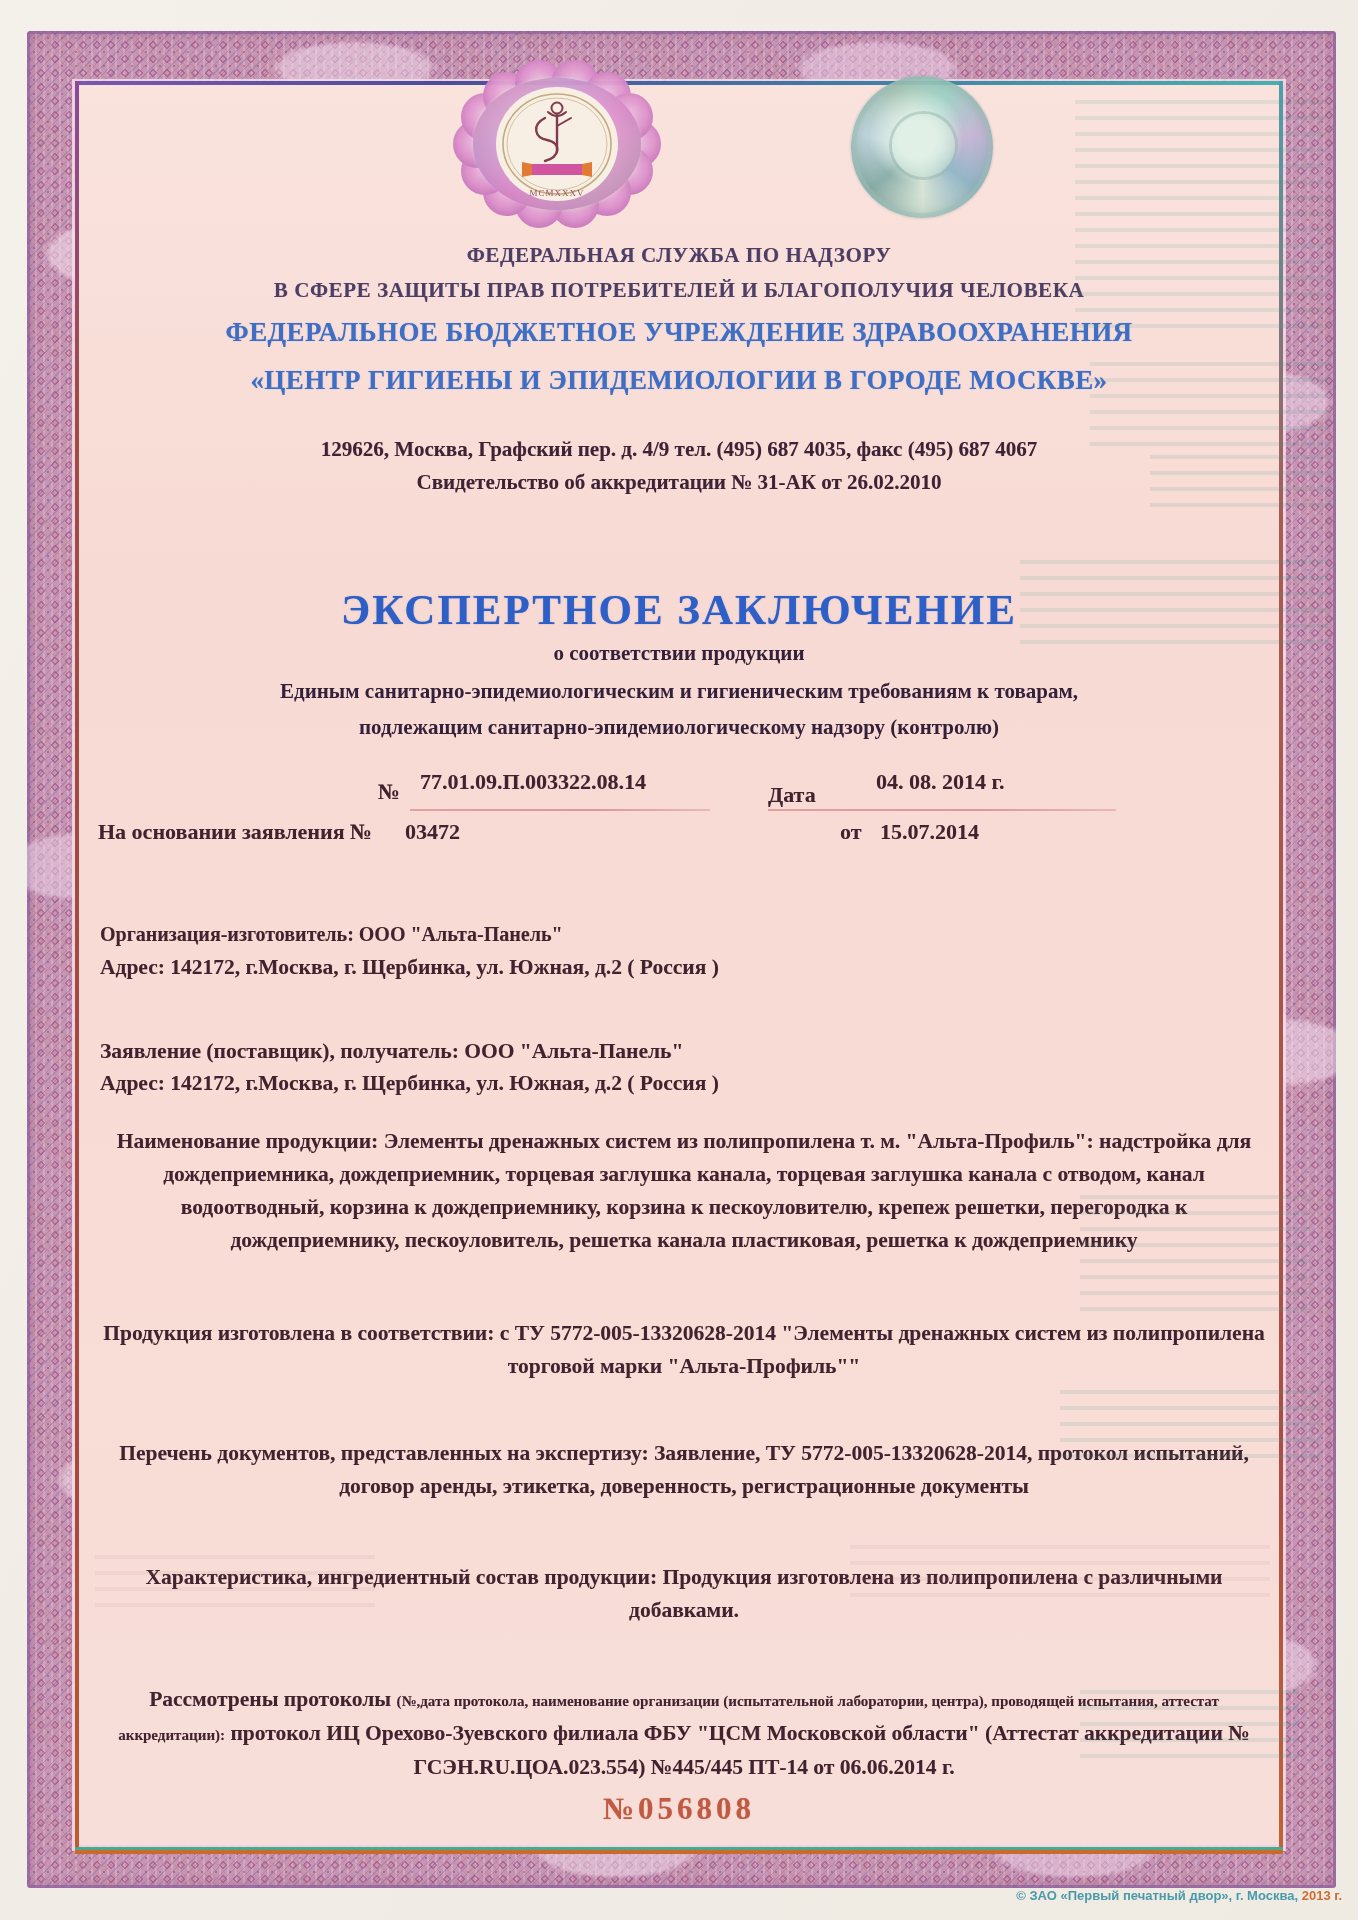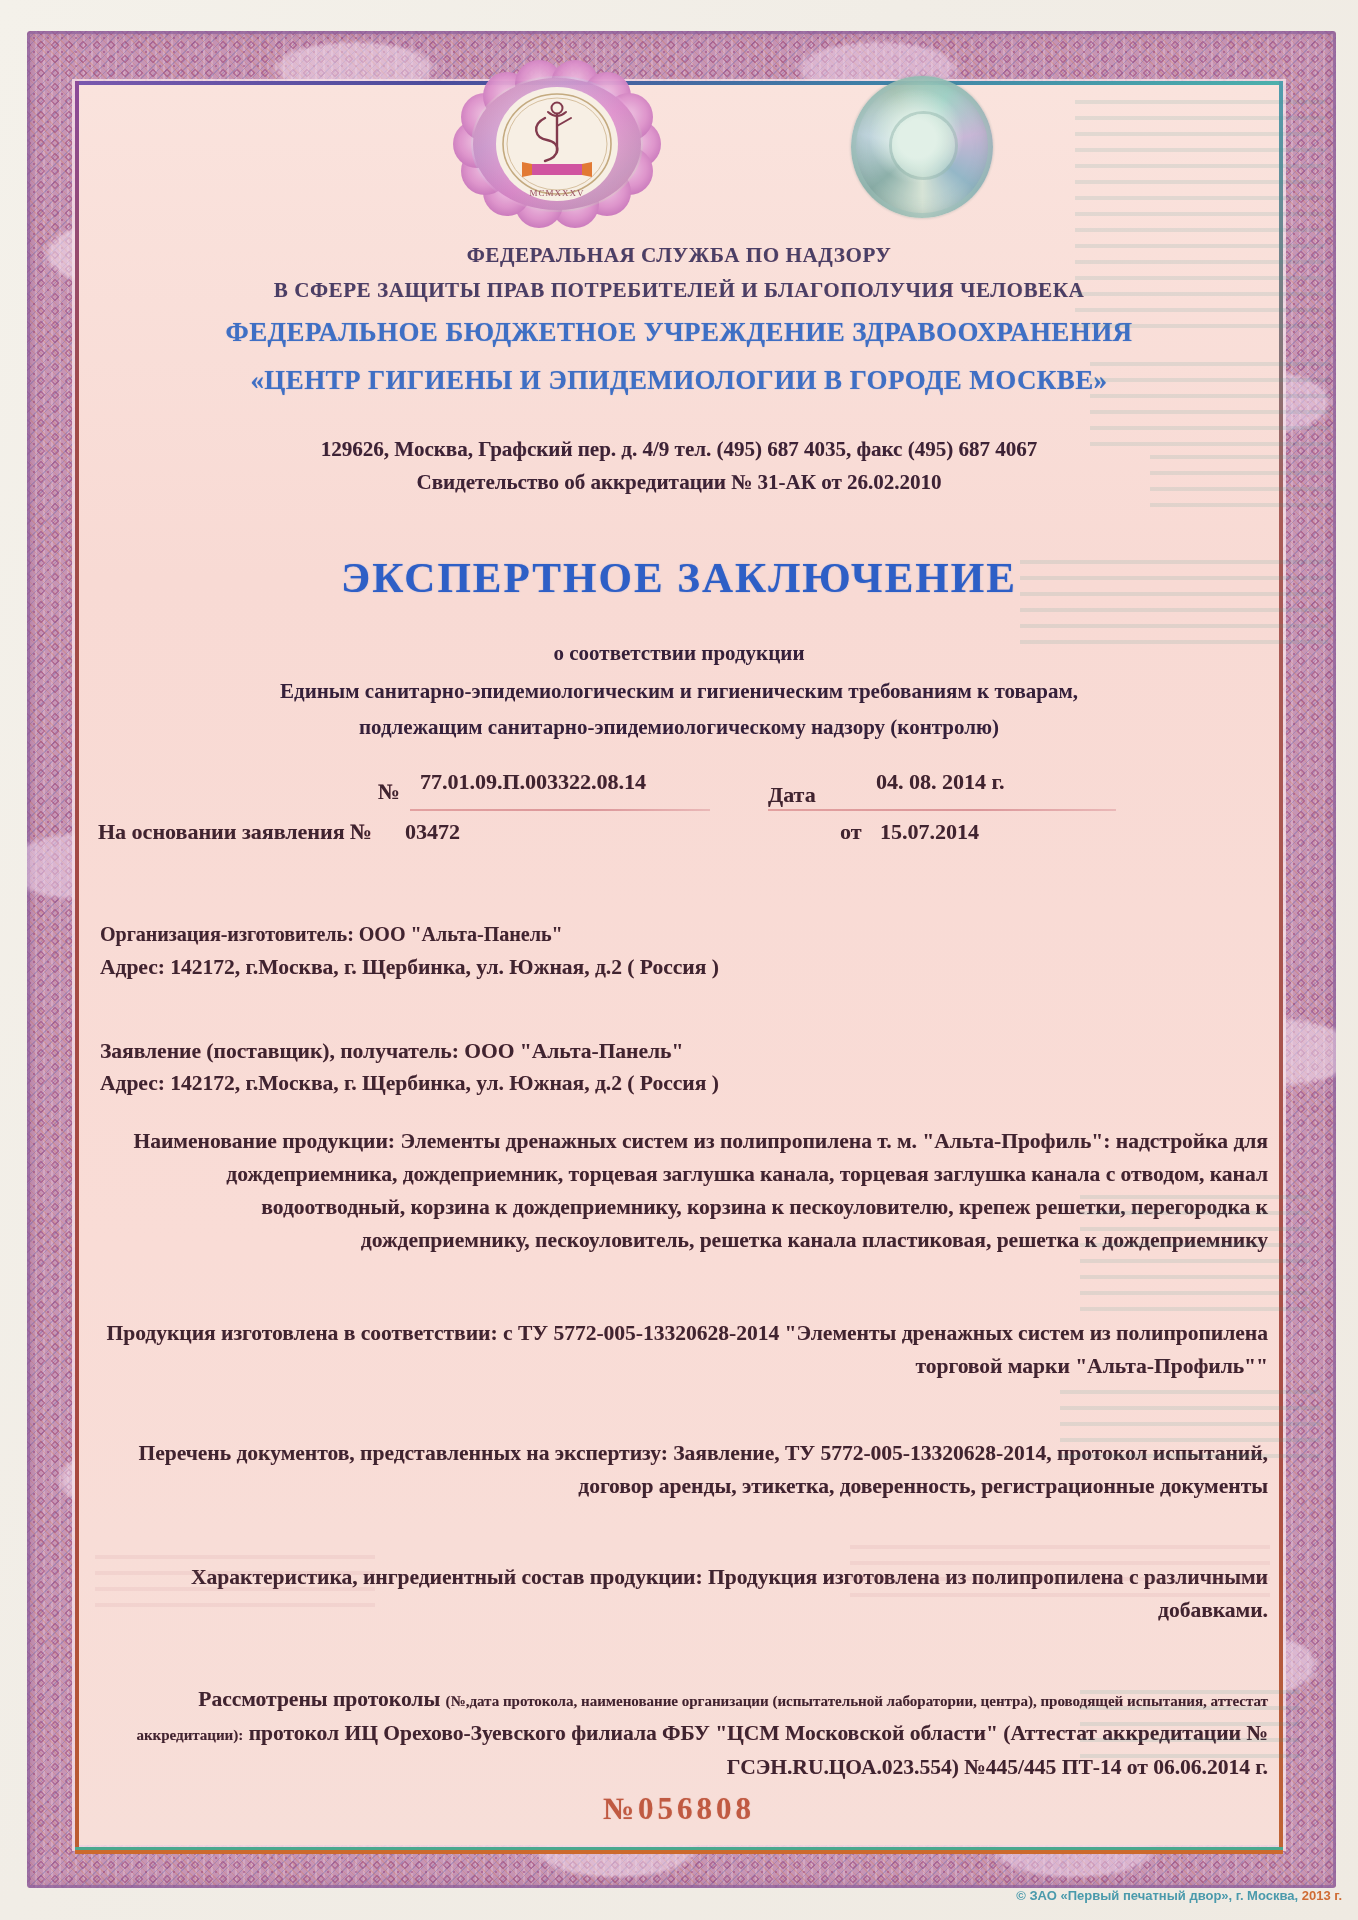--- a/index.html
+++ b/index.html
@@ -44,25 +44,25 @@
   .frame-top{left:75px;top:81px;width:1208px;height:4px;background:linear-gradient(90deg,#7a58ae,#4c4c9c 30%,#3f7ea6 65%,#4db0ac);}
   .frame-left{left:75px;top:81px;width:4px;height:1770px;background:linear-gradient(180deg,#8a4a9a,#a04a48 18%,#a8483e 80%,#bd5c30);}
   .frame-right{left:1279px;top:81px;width:4px;height:1770px;background:linear-gradient(180deg,#4f9eae,#a85a56 25%,#a84e44 78%,#c06434);}
   .frame-bottom{left:75px;top:1847px;width:1208px;height:7px;background:linear-gradient(180deg,#4aa88e 0 45%,#cc6a2c 45% 100%);}
   
   .t{position:absolute;font-weight:bold;white-space:nowrap;}
   .c{left:0;width:1202px;text-align:center;}
   .navy{color:#4a3f66;font-size:21px;letter-spacing:.6px;text-shadow:.4px 0 0 rgba(140,50,70,.35);}
   .instblue{color:#3f6fc4;font-size:27px;letter-spacing:.4px;text-shadow:0 0 1px rgba(63,111,196,.55);}
   .addr{color:#3c2336;font-size:21px;text-shadow:.3px 0 0 rgba(120,40,60,.3);}
-  .title-main{color:#2e5fc6;font-size:43px;letter-spacing:2px;text-shadow:0 0 1.2px rgba(46,95,198,.6);}
+  .title-main{color:#2e5fc6;font-size:43px;letter-spacing:2px;text-shadow:0 0 1.2px rgba(46,95,198,.6);margin-top:32px;}
   .subt{color:#35203a;font-size:21px;}
   .ink{color:#3f2430;text-shadow:.3px 0 0 rgba(150,40,60,.3);}
   .reg{font-size:22px;}
-  .para{position:absolute;left:22px;width:1168px;font-weight:bold;font-size:21.5px;line-height:33px;color:#3f2430;text-align:right;white-space:normal;text-shadow:.3px 0 0 rgba(150,40,60,.3);}
+  .para{position:absolute;left:22px;width:1168px;font-weight:bold;font-size:21.5px;line-height:33px;color:#3f2430;text-align:center;white-space:normal;text-shadow:.3px 0 0 rgba(150,40,60,.3);}
   .rule{position:absolute;height:2px;background:linear-gradient(90deg,#e09a9a,#d88f93 60%,#e8b4b4);opacity:.9;}
   .smallnote{font-size:15px;font-weight:bold;}
   .serial{color:#c05a42;font-size:31px;letter-spacing:4px;font-weight:600;text-shadow:0 0 1px rgba(192,90,66,.5);}
   .copyright{position:absolute;right:16px;top:1888px;z-index:4;font-family:"Liberation Sans",sans-serif;font-size:13px;font-weight:bold;color:#4a9aac;white-space:nowrap;}
   .copyright .year{color:#cf6c34;}
   
   .seal-flower{position:absolute;left:452px;top:56px;width:212px;height:174px;z-index:6;opacity:.96;}
   .seal-holo{
     position:absolute;left:851px;top:76px;width:142px;height:142px;border-radius:50%;z-index:6;opacity:.92;
     background:

